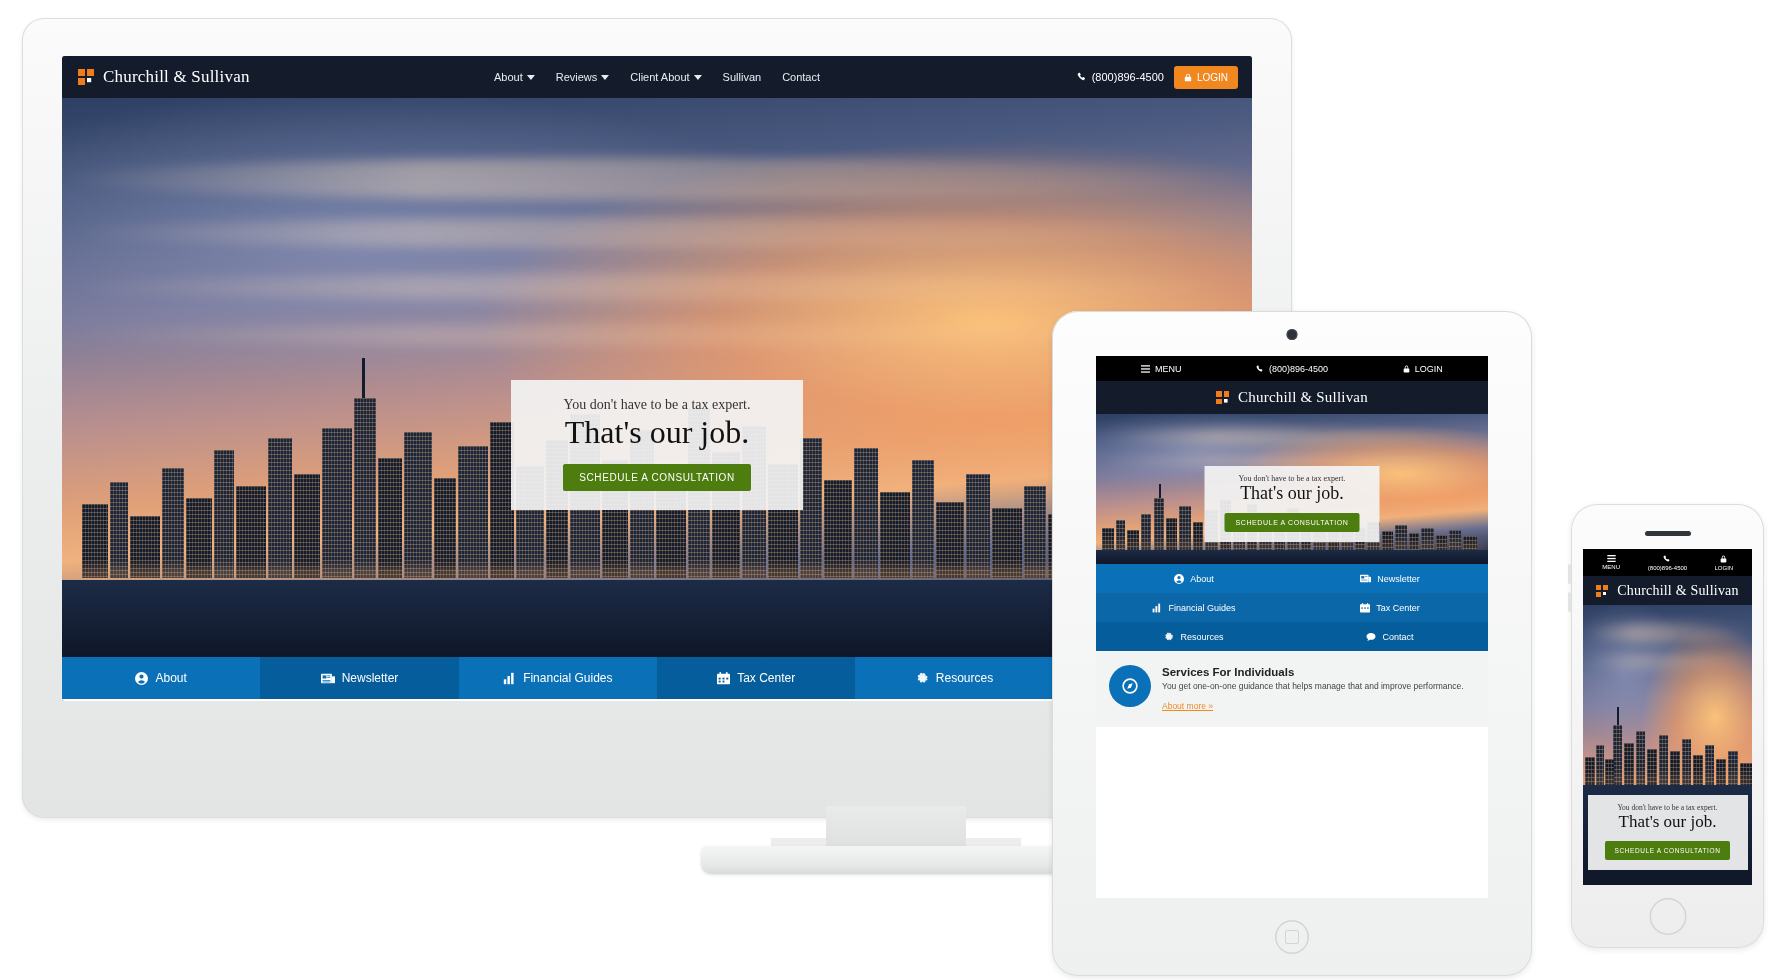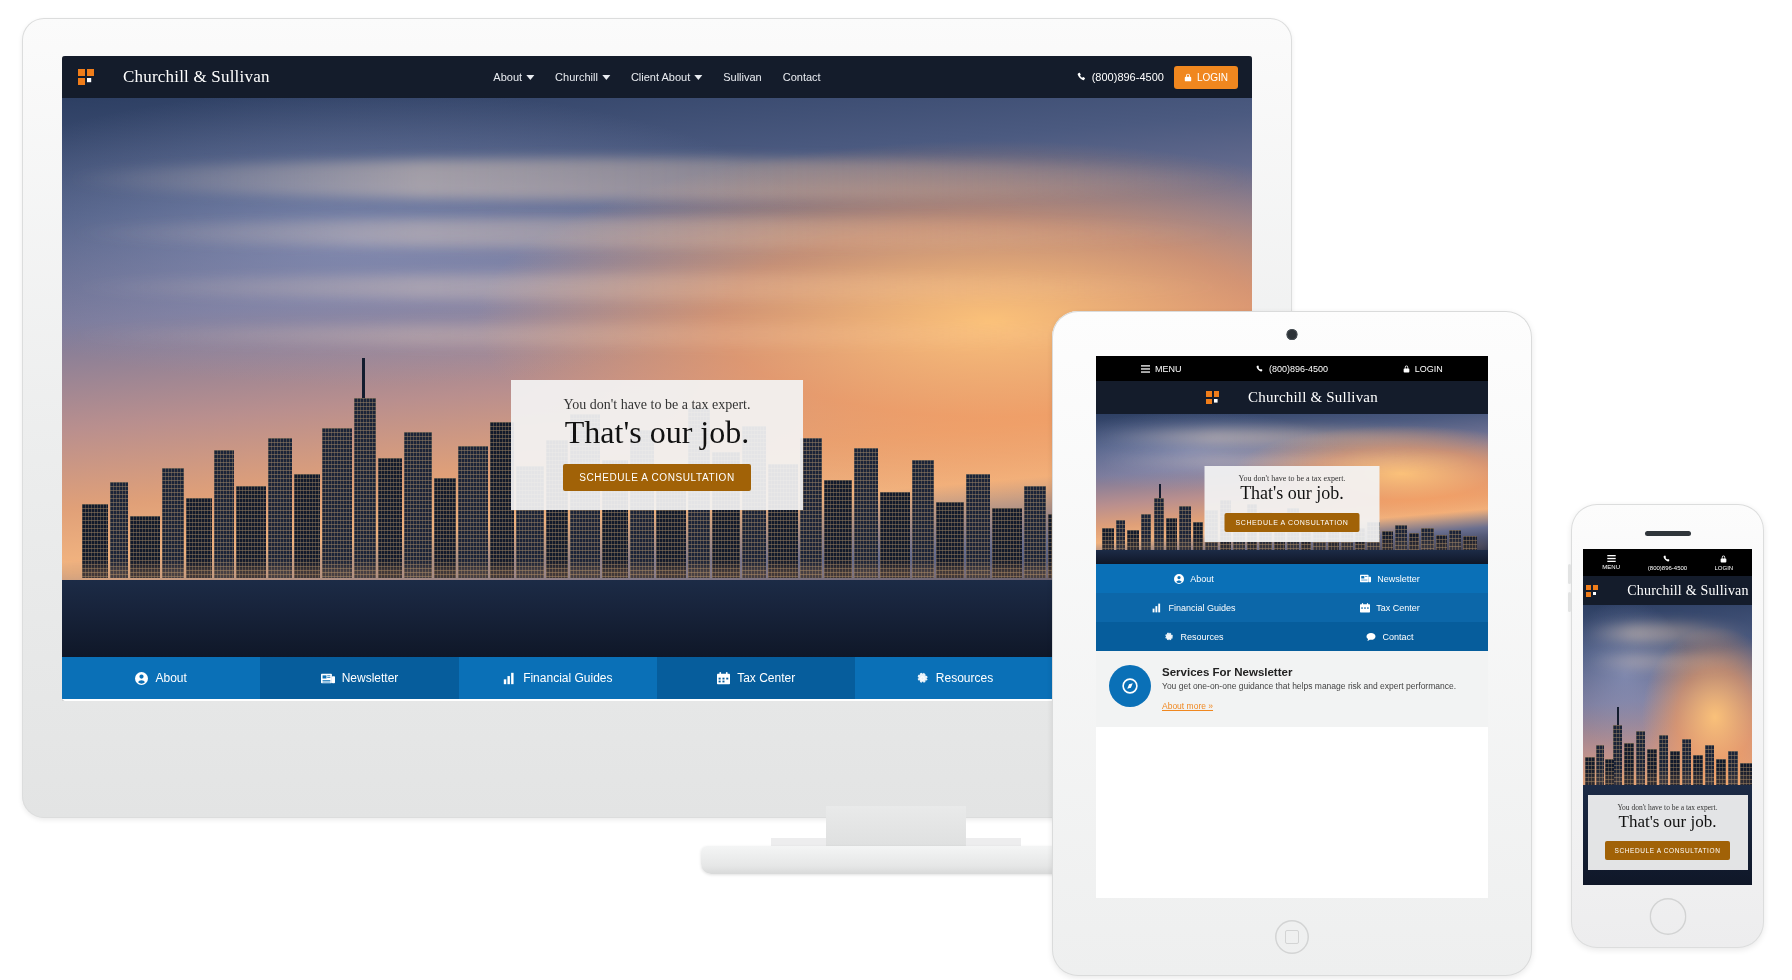--- a/index.html
+++ b/index.html
@@ -46,21 +46,21 @@
   .topbar {
     background:#141c2b; display:flex; align-items:center; position:relative;
   }
   .brand { display:flex; align-items:center; gap:9px; }
   .logo-grid {
     display:grid; grid-template-columns: 1fr 1fr; grid-template-rows: 1fr 1fr;
     gap:2px;
   }
   .logo-grid i { display:block; background:#f07d1a; }
   .logo-grid i.sm { background:#ffffff; transform: scale(.6); transform-origin: top left; }
-  .brandname { color:#fff; font-family:"Liberation Serif", serif; letter-spacing:.2px;margin-left:20px; }
+  .brandname { color:#fff; font-family:"Liberation Serif", serif; letter-spacing:.2px; }
 
   .mainnav { display:flex; align-items:center; gap:21px; }
   .mainnav a { color:#e9ecf1; text-decoration:none; white-space:nowrap; display:flex; align-items:center; gap:4px;}
   .caret { width:0;height:0;border-left:4px solid transparent;border-right:4px solid transparent;border-top:5px solid #e9ecf1; display:inline-block; }
 
   .topright { display:flex; align-items:center; gap:10px; margin-left:auto; }
   .phone { color:#fff; display:flex; align-items:center; gap:5px; white-space:nowrap;}
   .loginbtn {
     background:#f0871f; color:#fff; border:none; border-radius:3px;
     display:flex; align-items:center; gap:5px; white-space:nowrap; cursor:pointer;
@@ -102,21 +102,21 @@
   }
   .spire { position:absolute; background:#131c2e; }
 
   .herocard {
     position:absolute; background: rgba(243,243,243,.93);
     text-align:center; z-index:5;
   }
   .hc-small { font-family:"Liberation Serif", serif; color:#333; }
   .hc-big { font-family:"Liberation Serif", serif; color:#111; font-weight:400; }
   .hc-btn {
-    background:#a16207; color:#fff; border:none; border-radius:2px;
+    background:#4d7c0f; color:#fff; border:none; border-radius:2px;
     letter-spacing:.6px; cursor:pointer; font-family:"Liberation Sans", sans-serif;
   }
 
   
   .quicknav { display:flex; }
   .qn {
     flex:1; display:flex; align-items:center; justify-content:center; gap:7px;
     color:#fff; white-space:nowrap; cursor:pointer;
   }
   .qn:nth-child(odd){ background:#0a70b7; }
@@ -210,21 +210,21 @@
           </div>
           <span class="brandname" style="font-size:17px;">Churchill &amp; Sullivan</span>
         </div>
 
         <nav class="mainnav" style="font-size:11px; position:absolute; left:50%; transform:translateX(-50%);">
           <a href="#">
               <span>About</span>
               <span class="caret"></span>
             </a>
           <a href="#">
-              <span>Churchill</span>
+              <span>Reviews</span>
               <span class="caret"></span>
             </a>
           <a href="#">
               <span>Client About</span>
               <span class="caret"></span>
             </a>
           <a href="#">
               <span>Sullivan</span>
             </a>
           <a href="#">
@@ -545,22 +545,22 @@
       </div>
 
       <div class="t-service" style="padding:14px 13px;">
         <div class="t-sicon">
           <svg width="22" height="22" viewBox="0 0 24 24" fill="none" stroke="#fff" stroke-width="1.8">
             <circle cx="12" cy="12" r="7.5"></circle>
             <path d="M15 9l-2 5-4 1 2-5z" fill="#fff" stroke="none"></path>
           </svg>
         </div>
         <div style="padding-top:1px;">
-          <div class="t-stitle" style="font-size:11.5px; margin-bottom:3px;">Services For Newsletter</div>
-          <div class="t-sdesc" style="font-size:8.5px; margin-bottom:4px;">You get one-on-one guidance that helps manage risk and expert performance.</div>
+          <div class="t-stitle" style="font-size:11.5px; margin-bottom:3px;">Services For Individuals</div>
+          <div class="t-sdesc" style="font-size:8.5px; margin-bottom:4px;">You get one-on-one guidance that helps manage that and improve performance.</div>
           <a href="#" class="t-slink" style="font-size:8.5px;">About more »</a>
         </div>
       </div>
 
     </div>
     <div class="tablet-home"></div>
   </div>
 
   <div class="phone-dev">
     <div class="p-speaker"></div>

